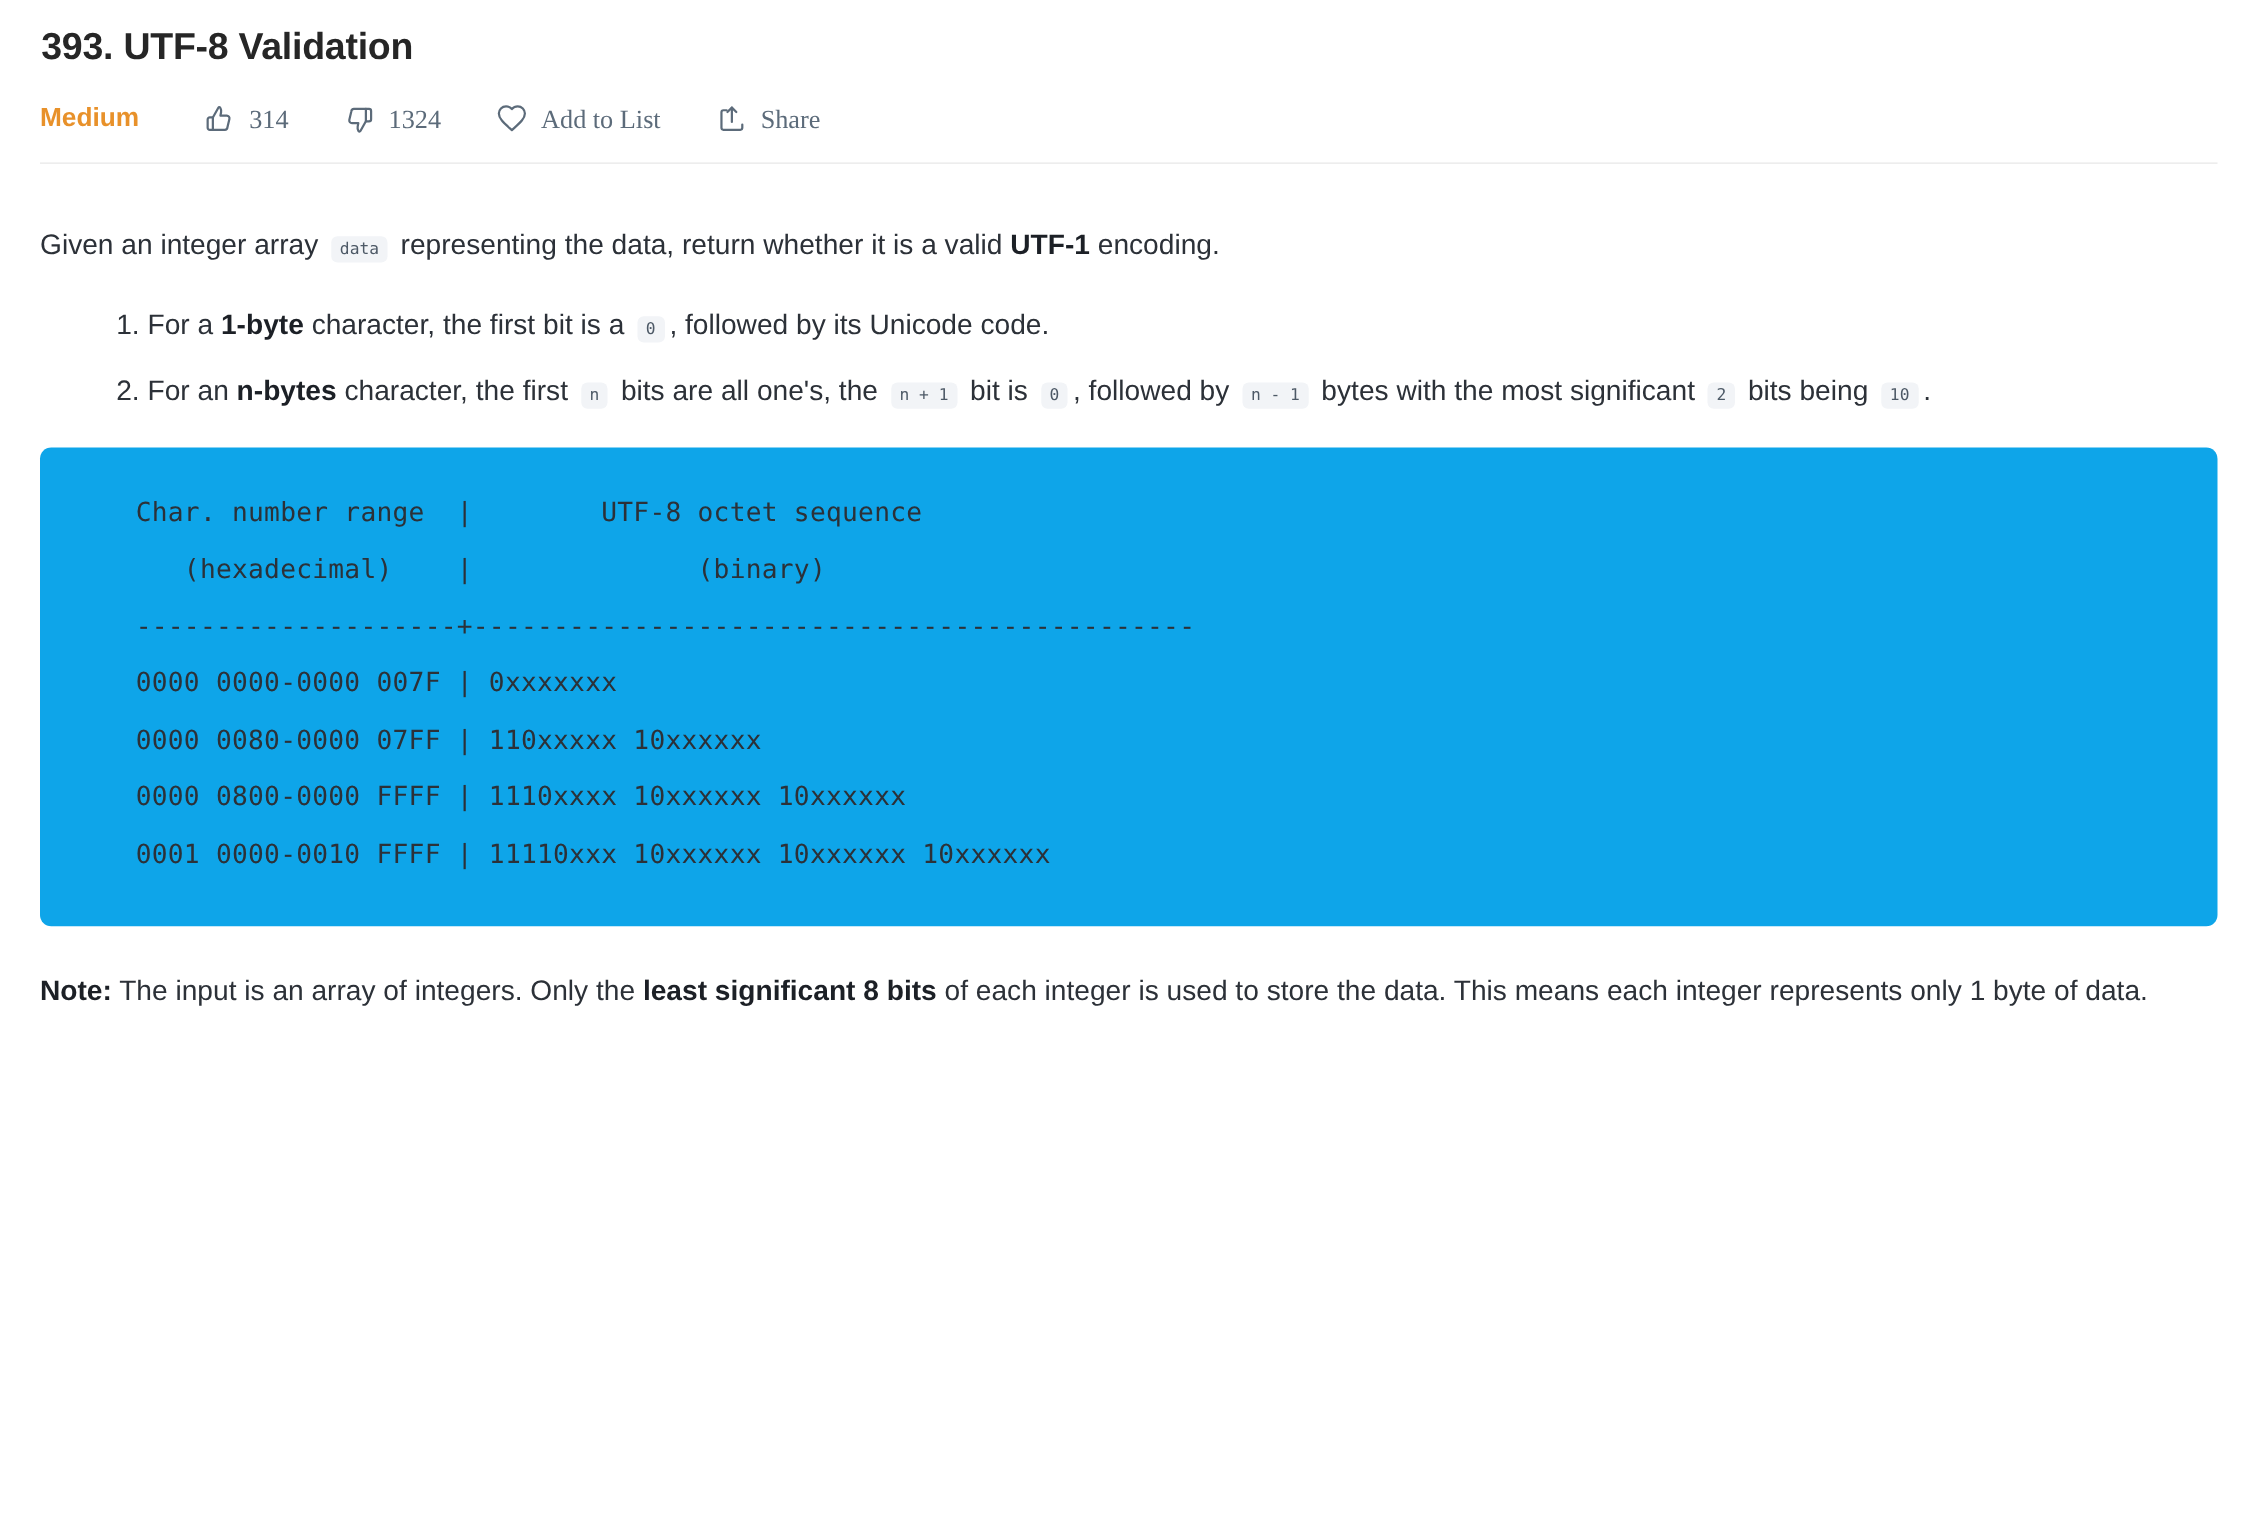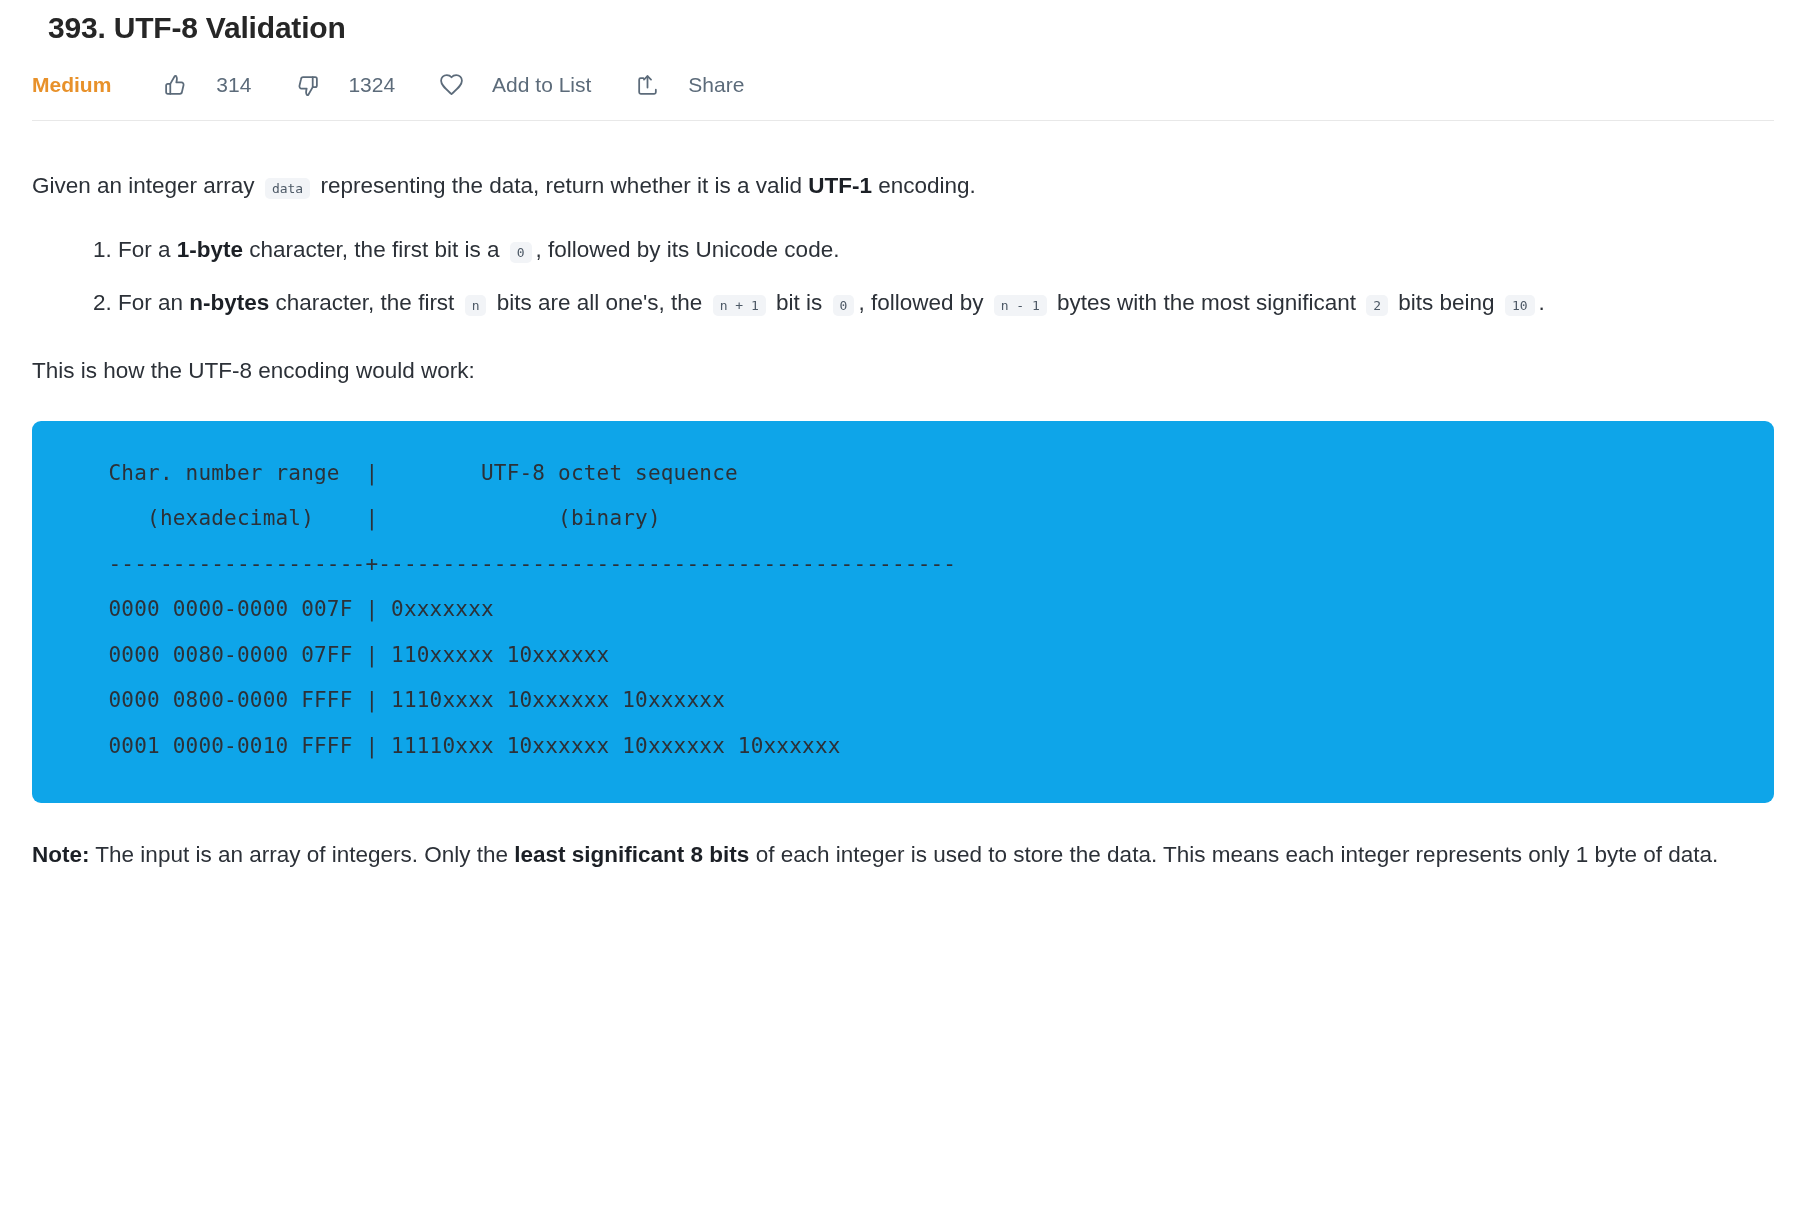--- a/index.html
+++ b/index.html
@@ -21,48 +21,49 @@
     background: #ffffff;
     position: relative;
   }
 
   
   .title {
     font-size: 30px;
     font-weight: 600;
     color: #262626;
     letter-spacing: -0.2px;
-    padding-top: 8px;
-    margin: 0 0 0 16px;
+    padding-top: 18px;
+    margin: 0 0 0 1px;
     line-height: 40px;
   }
 
   .meta-row {
     display: flex;
     align-items: center;
     gap: 0px;
     height: 62px;
     margin-top: 6px;
   }
   .difficulty {
     color: #e8912a;
     font-size: 21px;
     font-weight: 600;
     margin-right: 52px;
     white-space: nowrap;
   }
   .meta-item {
     display: flex;
     align-items: center;
-    gap: 28px;
+    gap: 11px;
     color: #5c6b7a;
     font-size: 21px;
     font-weight: 400;
     white-space: nowrap;
     cursor: pointer;
+    font-family: Liberation Serif, serif;
   }
   .meta-item + .meta-item { margin-left: 44px; }
   .meta-item svg { display: block; }
   .meta-count { color: #5c6b7a; }
 
   .divider {
     height: 1px;
     background: #e8e8e8;
     margin-top: 4px;
     width: 100%;
@@ -184,21 +185,20 @@
   <div class="content">
 
     <p class="first"><span>Given an integer array </span><code class="inline">data</code><span> representing the data, return whether it is a valid </span><strong>UTF-1</strong><span> encoding.</span></p>
 
 
     <ol class="rules">
       <li><span>For a </span><strong>1-byte</strong><span> character, the first bit is a </span><code class="inline">0</code><span>, followed by its Unicode code.</span></li>
       <li><span>For an </span><strong>n-bytes</strong><span> character, the first </span><code class="inline">n</code><span> bits are all one's, the </span><code class="inline">n + 1</code><span> bit is </span><code class="inline">0</code><span>, followed by </span><code class="inline">n - 1</code><span> bytes with the most significant </span><code class="inline">2</code><span> bits being </span><code class="inline">10</code><span>.</span></li>
     </ol>
 
-    <p>This is how the UTF-8 encoding would work:</p>
 
     <pre class="codeblock"><span>   Char. number range  |        UTF-8 octet sequence
       (hexadecimal)    |              (binary)
    --------------------+---------------------------------------------
    0000 0000-0000 007F | 0xxxxxxx
    0000 0080-0000 07FF | 110xxxxx 10xxxxxx
    0000 0800-0000 FFFF | 1110xxxx 10xxxxxx 10xxxxxx
    0001 0000-0010 FFFF | 11110xxx 10xxxxxx 10xxxxxx 10xxxxxx</span></pre>
 
     <div class="note-block">

